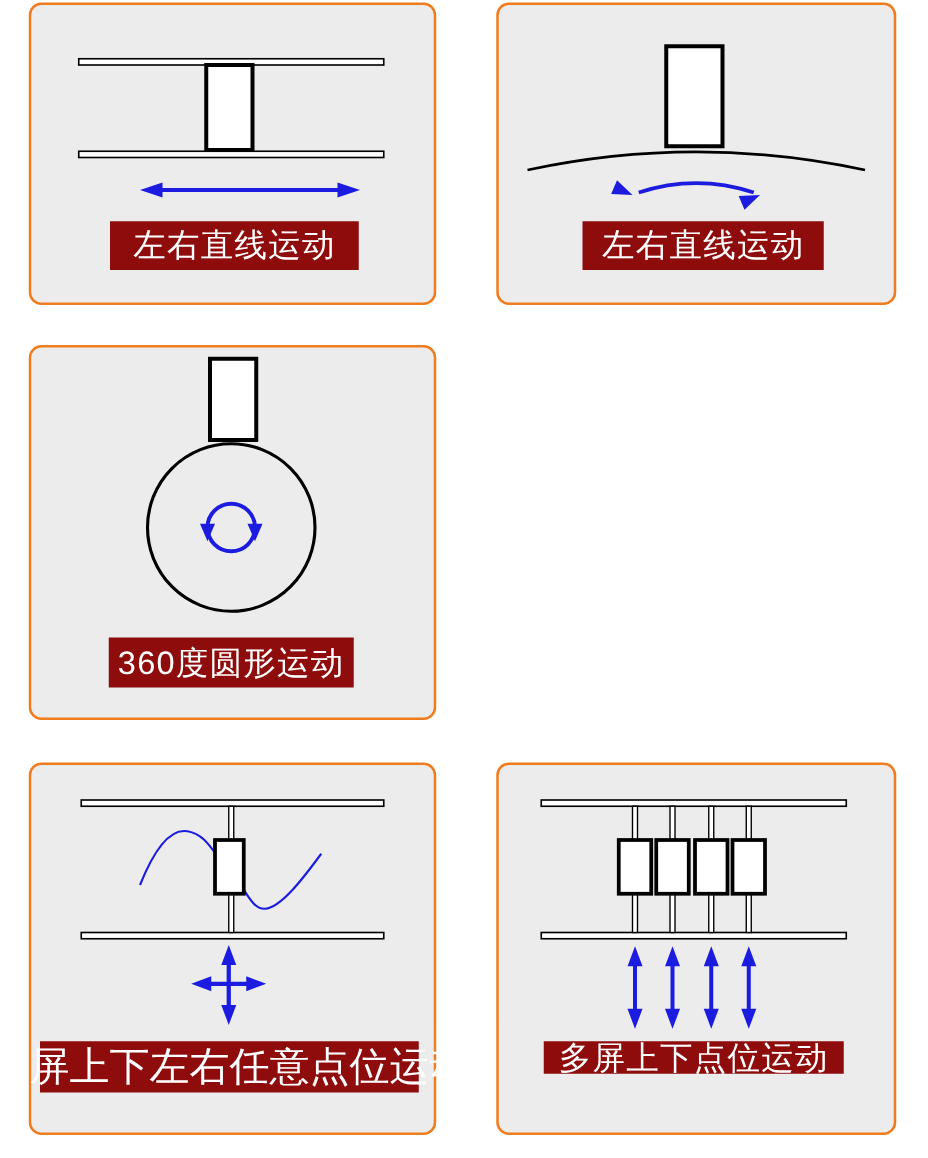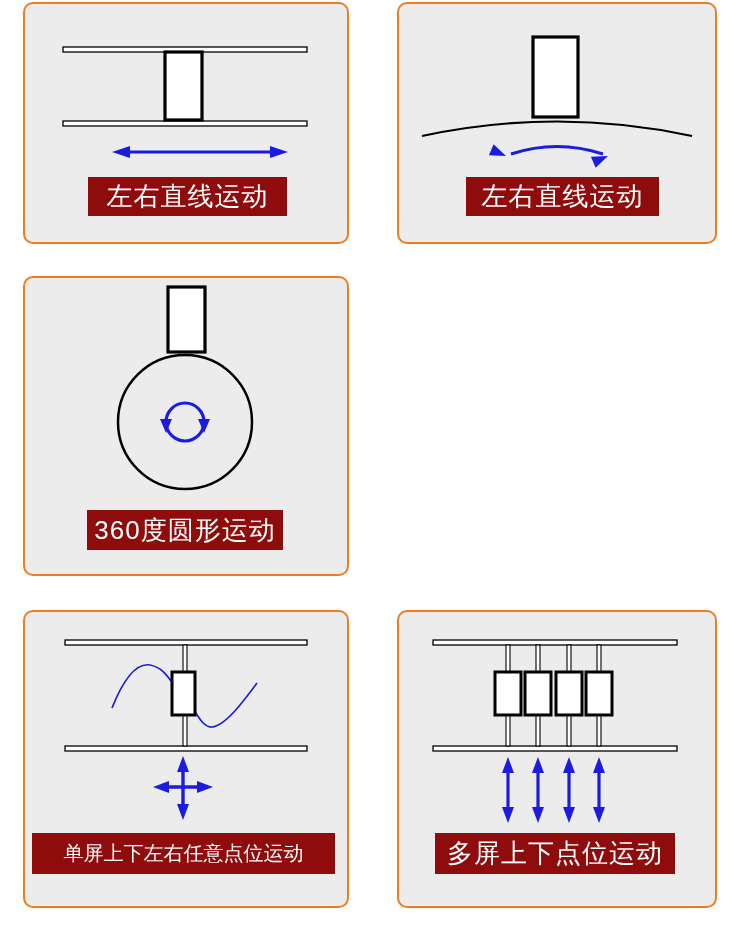--- a/index.html
+++ b/index.html
@@ -13,21 +13,21 @@
   }
   .panel svg { position:absolute; left:0; top:0; width:100%; height:100%; display:block; }
   .banner {
     position:absolute;
     background:var(--banner-bg);
     color:var(--banner-text);
     display:flex; align-items:center; justify-content:center;
     font-size:26px; letter-spacing:1px; white-space:nowrap;
     font-family:"Liberation Sans", sans-serif;
   }
-  .banner.small { font-size:20px; letter-spacing:0; }
+  .banner.small { font-size:32px; letter-spacing:0; }
   
   .k   { stroke:var(--line-black); fill:var(--shape-fill); }
   .kl  { stroke:var(--line-black); fill:none; }
   .b   { stroke:var(--arrow-blue); fill:none; }
   .bf  { fill:var(--arrow-blue); stroke:none; }
 </style>
 </head>
 <body>
 
 <div class="canvas">
@@ -126,16 +126,16 @@
         <polygon class="bf" points="139,145 133,161 145,161"></polygon>
         <polygon class="bf" points="139,211 133,195 145,195"></polygon>
         <line class="b" x1="170" y1="157" x2="170" y2="199" stroke-width="3.2"></line>
         <polygon class="bf" points="170,145 164,161 176,161"></polygon>
         <polygon class="bf" points="170,211 164,195 176,195"></polygon>
         <line class="b" x1="200" y1="157" x2="200" y2="199" stroke-width="3.2"></line>
         <polygon class="bf" points="200,145 194,161 206,161"></polygon>
         <polygon class="bf" points="200,211 194,195 206,195"></polygon>
       </g>
     </svg>
-    <div class="banner" style="left:36px; top:221px; width:240px; height:41px;">多屏上下点位运动</div>
+    <div class="banner" style="left:36px; top:221px; width:240px; height:26px;">多屏上下点位运动</div>
   </div>
 
 </div>
 
 </body></html>

